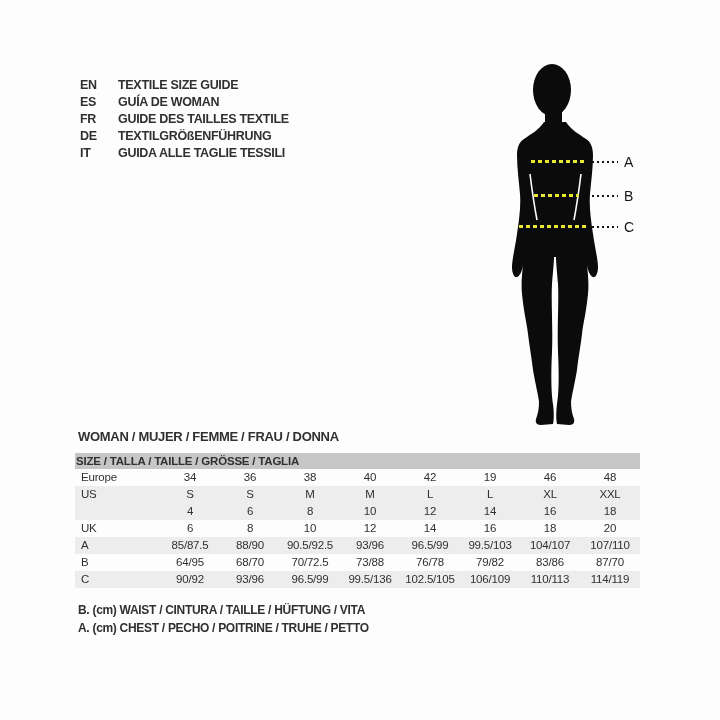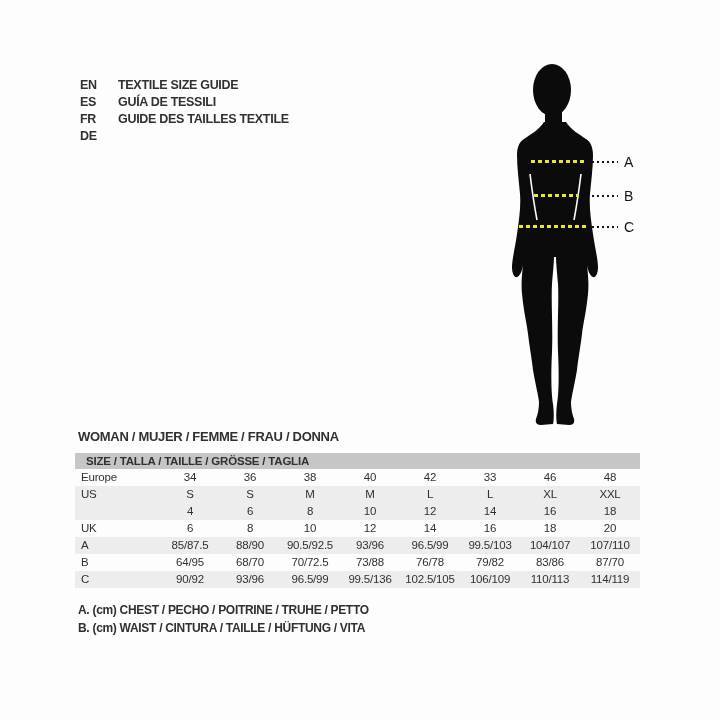--- a/index.html
+++ b/index.html
@@ -14,49 +14,54 @@
   
   #figure-svg{position:absolute;left:475px;top:52px;width:170px;height:380px;}
   .measure{position:absolute;height:3px;}
   .ydash{background:repeating-linear-gradient(90deg,var(--yellow) 0 4px,transparent 4px 7px);height:3px;}
   .kdash{background:repeating-linear-gradient(90deg,#141414 0 2px,transparent 2px 5px);height:2px;}
   .marker-label{position:absolute;font-size:14px;line-height:16px;color:#141414;}
   
   #category-title{position:absolute;left:78px;top:429px;font-size:13px;font-weight:bold;letter-spacing:-0.3px;}
   
   #size-table{position:absolute;left:75px;top:453px;width:565px;font-size:11.5px;letter-spacing:-0.2px;}
-  #size-table-header{height:16px;line-height:16px;background:var(--header-bg);font-weight:bold;padding-left:11px;box-sizing:border-box;}
+  #size-table-header{height:16px;line-height:16px;background:var(--header-bg);font-weight:bold;padding-left:1px;box-sizing:border-box;}
   .t-row{display:flex;height:17px;line-height:17px;}
   .t-row.shaded{background:var(--stripe-bg);}
   .t-label{width:85px;padding-left:6px;box-sizing:border-box;text-align:left;}
   .t-cell{width:60px;text-align:center;}
   
   #size-legend{position:absolute;left:78px;top:602px;}
   .legend-line{height:17.5px;line-height:17.5px;font-size:12px;font-weight:bold;letter-spacing:-0.3px;}
 </style>
 </head>
 <body>
 
 <div id="canvas" style="--yellow: #e8e832; --header-bg: #c6c6c6; --stripe-bg: #ededed;">
 
   <div id="lang-list">
       <div class="lang-row">
         <div class="lang-code">EN</div>
         <div class="lang-label">TEXTILE SIZE GUIDE</div>
       </div>
       <div class="lang-row">
         <div class="lang-code">ES</div>
-        <div class="lang-label">GUÍA DE TESSILI</div>
+        <div class="lang-label">GUÍA DE WOMAN</div>
       </div>
       <div class="lang-row">
         <div class="lang-code">FR</div>
         <div class="lang-label">GUIDE DES TAILLES TEXTILE</div>
       </div>
       <div class="lang-row">
         <div class="lang-code">DE</div>
+        <div class="lang-label">TEXTILGRÖßENFÜHRUNG</div>
+      </div>
+      <div class="lang-row">
+        <div class="lang-code">IT</div>
+        <div class="lang-label">GUIDA ALLE TAGLIE TESSILI</div>
       </div>
     </div>
 
   <svg id="figure-svg" viewBox="0 0 170 380" xmlns="http://www.w3.org/2000/svg">
     <g fill="#0b0b0b" stroke="none">
       <ellipse cx="77" cy="38" rx="19" ry="26"></ellipse>
       <rect x="70" y="48" width="17" height="24"></rect>
       <path d="M 69 70
         C 64 78 56 82 49 87
         C 44 90 42 96 42 103
@@ -125,21 +130,21 @@
   <div id="size-table">
     <div id="size-table-header">SIZE / TALLA / TAILLE / GRÖSSE / TAGLIA</div>
     <div id="size-table-body">
         <div class="t-row">
           <div class="t-label">Europe</div>
           <div class="t-cell">34</div>
           <div class="t-cell">36</div>
           <div class="t-cell">38</div>
           <div class="t-cell">40</div>
           <div class="t-cell">42</div>
-          <div class="t-cell">33</div>
+          <div class="t-cell">19</div>
           <div class="t-cell">46</div>
           <div class="t-cell">48</div>
         </div>
         <div class="t-row shaded">
           <div class="t-label">US</div>
           <div class="t-cell">S</div>
           <div class="t-cell">S</div>
           <div class="t-cell">M</div>
           <div class="t-cell">M</div>
           <div class="t-cell">L</div>
@@ -199,17 +204,17 @@
           <div class="t-cell">99.5/136</div>
           <div class="t-cell">102.5/105</div>
           <div class="t-cell">106/109</div>
           <div class="t-cell">110/113</div>
           <div class="t-cell">114/119</div>
         </div>
       </div>
   </div>
 
   <div id="size-legend">
+      <div class="legend-line">B. (cm) WAIST / CINTURA / TAILLE / HÜFTUNG / VITA</div>
       <div class="legend-line">A. (cm) CHEST / PECHO / POITRINE / TRUHE / PETTO</div>
-      <div class="legend-line">B. (cm) WAIST / CINTURA / TAILLE / HÜFTUNG / VITA</div>
     </div>
 
 </div>
 
 </body></html>

